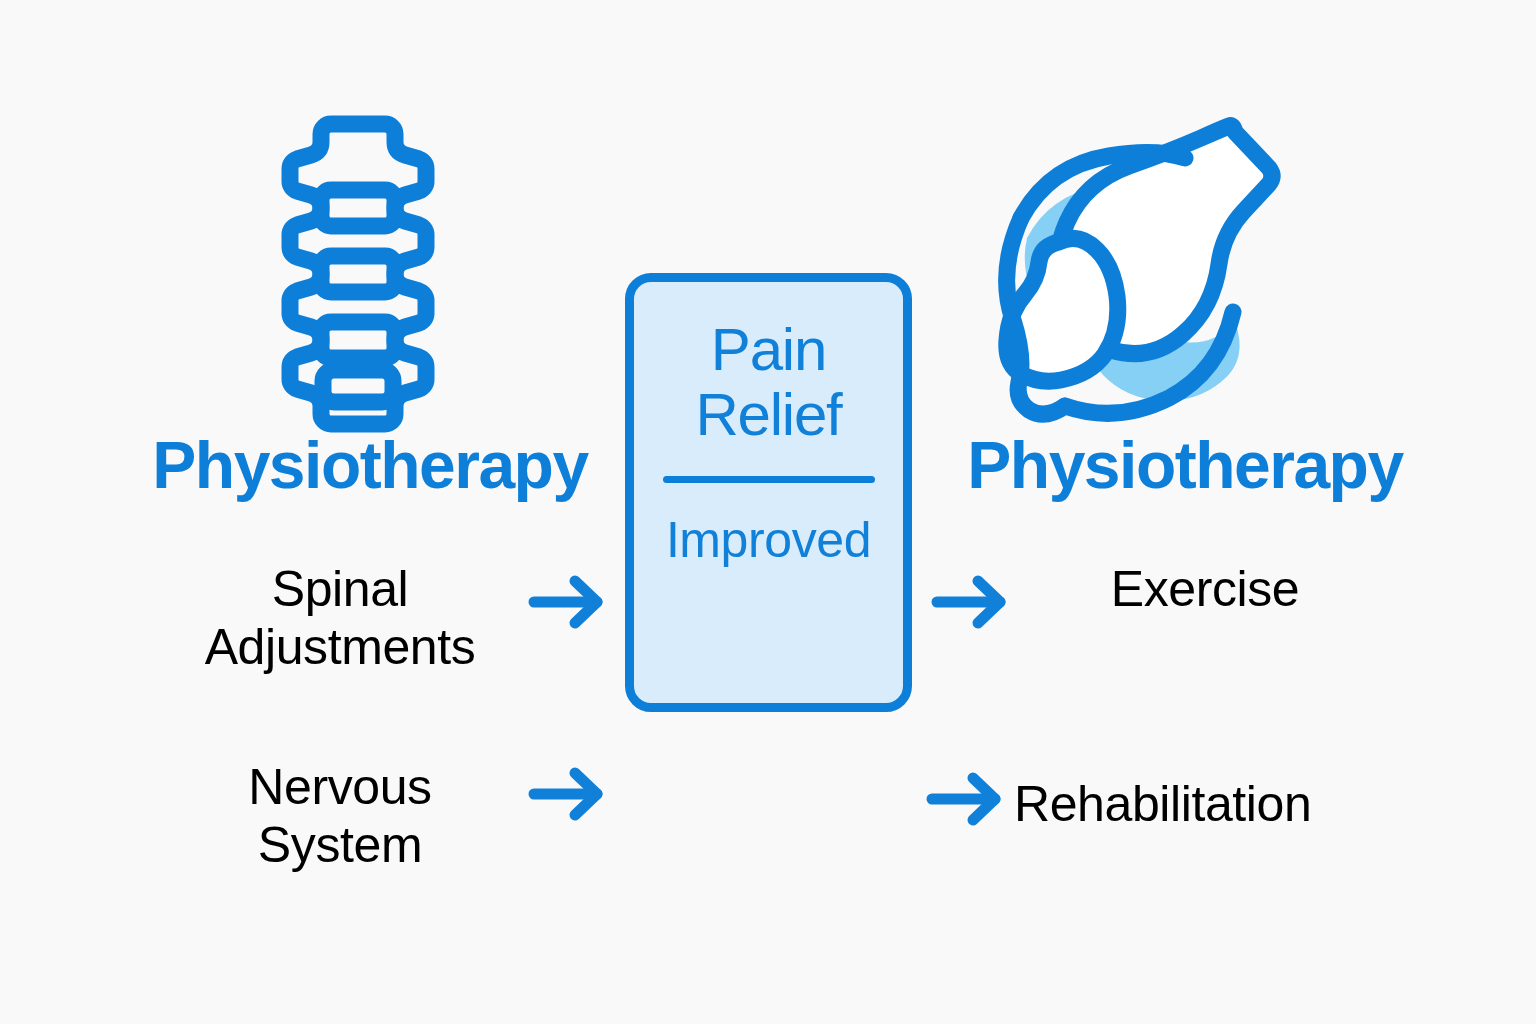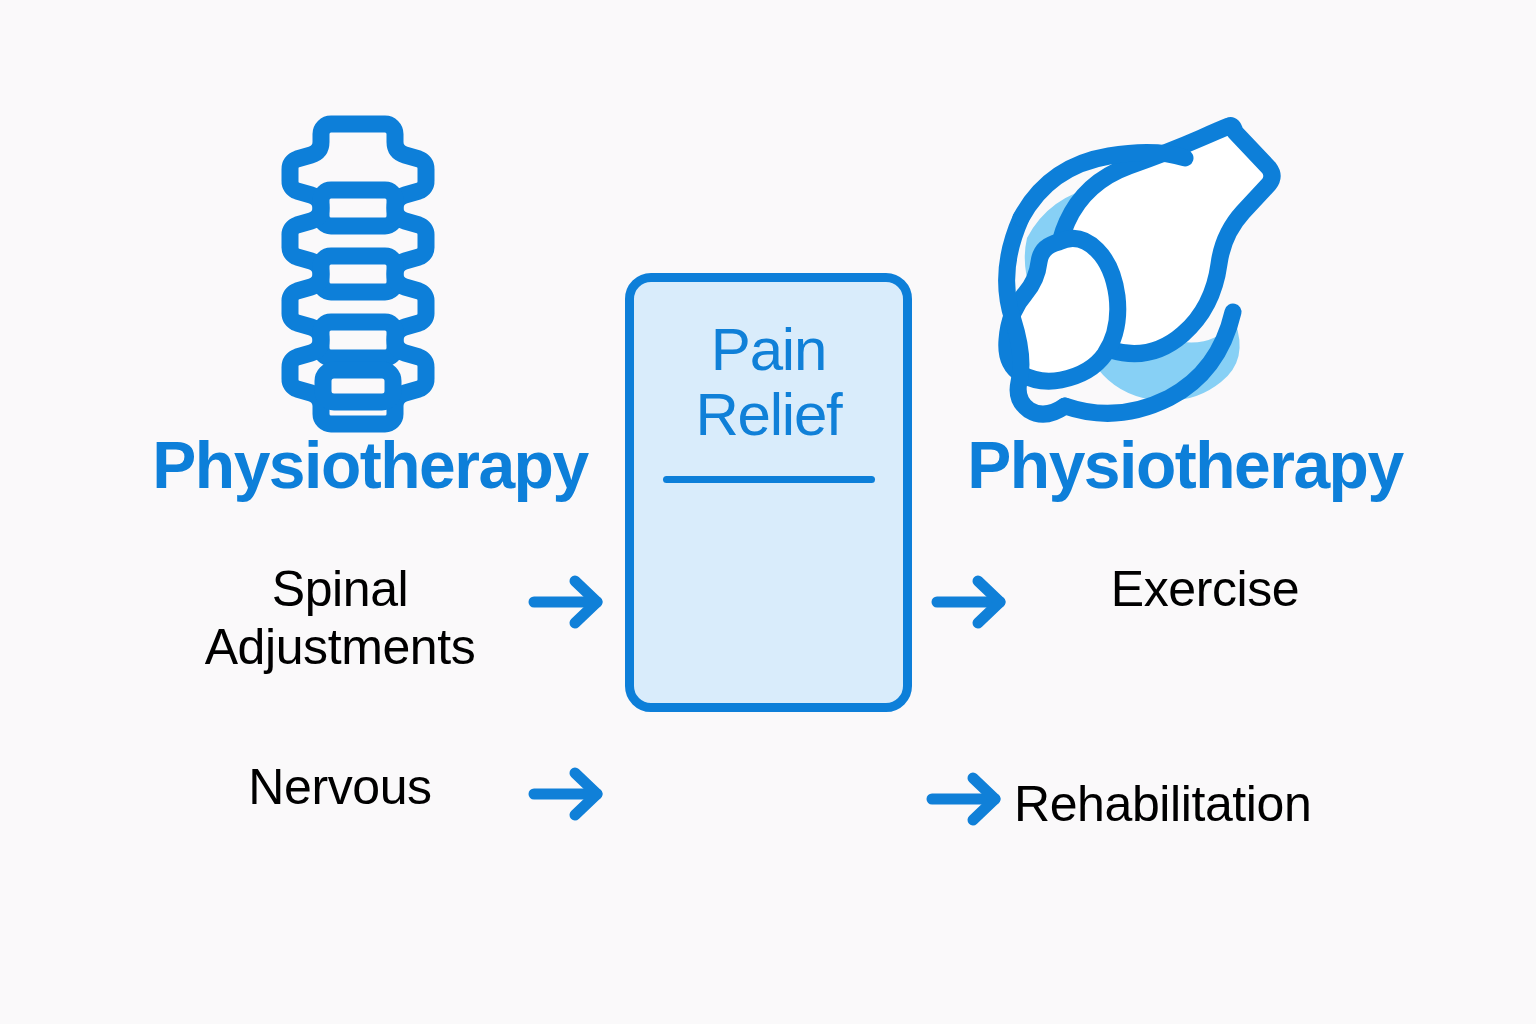--- a/index.html
+++ b/index.html
@@ -204,20 +204,21 @@
 
   <div class="node heading" id="heading-physiotherapy">Physiotherapy</div>
 
   <div class="node sublabel" id="label-spinal">
     <div>Spinal</div>
     <div>Adjustments</div>
   </div>
 
   <div class="node sublabel" id="label-nervous">
     <div>Nervous</div>
+    <div>System</div>
   </div>
 
   <div class="node sublabel" id="label-exercise">
     <div>Exercise</div>
   </div>
 
   <div class="node sublabel" id="label-rehabilitation">Rehabilitation</div>
 
   <div class="node arrow" id="arrow-spinal">
     <svg width="84" height="58" viewBox="0 0 84 58" fill="none" stroke="#1080d8" stroke-width="11" stroke-linecap="round" stroke-linejoin="round">
@@ -247,16 +248,17 @@
     </svg>
   </div>
 
   <div class="node" id="pain-relief-card">
     <div id="card-title">
       <div>Pain</div>
       <div>Relief</div>
     </div>
     <div id="card-divider"></div>
     <div id="card-subtitle">
+      <div>Improved</div>
     </div>
   </div>
 
 </div>
 
 </body></html>

